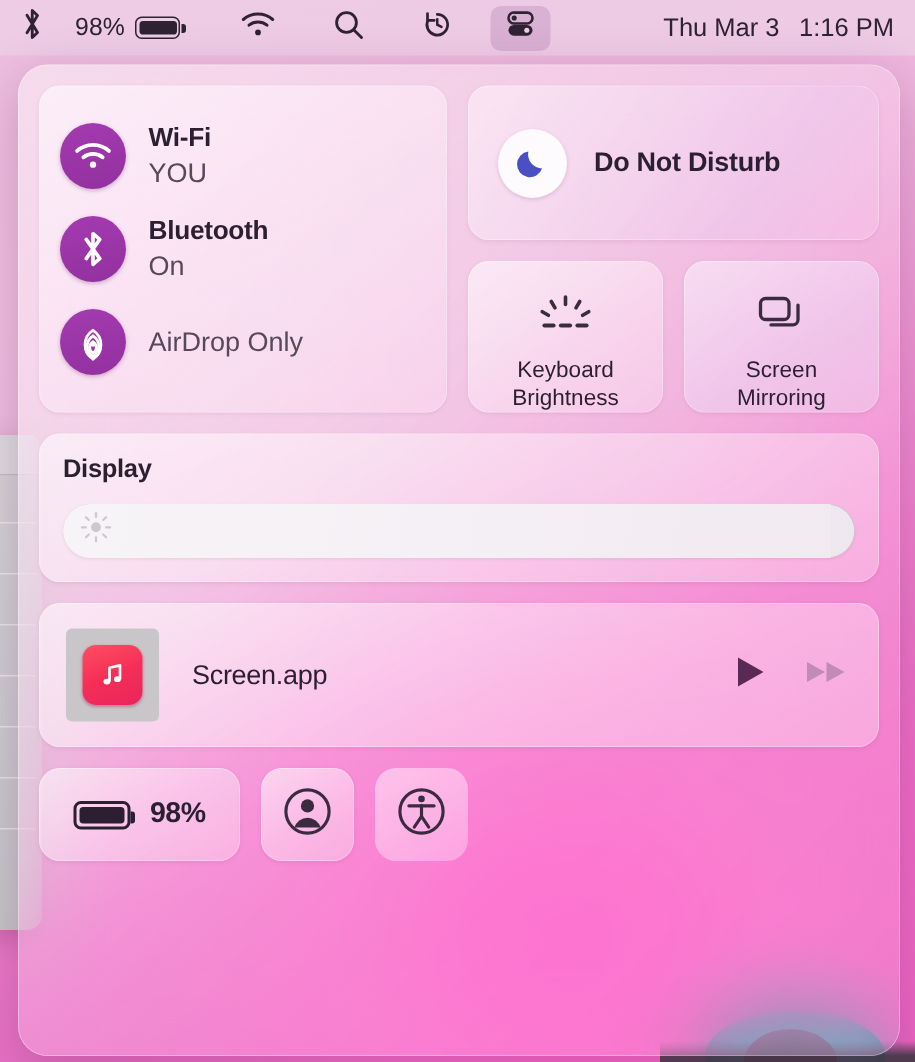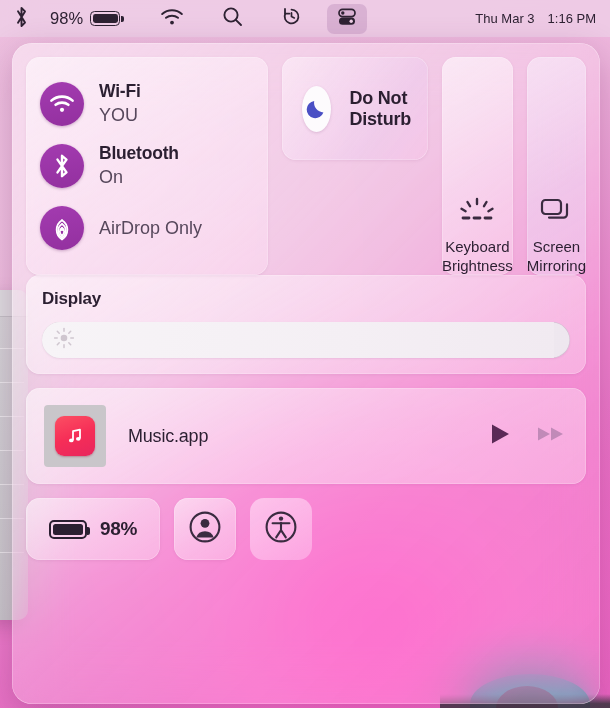--- a/index.html
+++ b/index.html
@@ -81,21 +81,21 @@
     content: ""; position: absolute; right: -4.2px; top: 4.4px;
     width: 2.6px; height: 6px; border-radius: 0 2px 2px 0; background: #2e2233;
   }
   .batt-glyph i {
     position: absolute; left: 1.6px; top: 1.6px; bottom: 1.6px;
     width: calc(100% - 3.2px); background: #2e2233; border-radius: 2.4px;
     display: block;
   }
   #mb-clock {
     margin-left: auto; margin-right: 14px;
-    font-size: 13px; font-weight: 500; display: flex; gap: 13px;
+    font-size: 17px; font-weight: 500; display: flex; gap: 13px;
   }
 
   
   #control-center {
     position: absolute; left: 12px; top: 43px; width: 588px; height: 661px;
     border-radius: 20px;
     background:
       linear-gradient(135deg, rgba(255,250,253,0.46) 0%, rgba(255,240,250,0.30) 38%,
                       rgba(255,190,230,0.26) 68%, rgba(250,160,215,0.30) 100%);
     backdrop-filter: blur(26px);
@@ -116,21 +116,21 @@
   .conn-row { display: flex; align-items: center; gap: 15px; height: 56px; }
   .conn-circle {
     width: 44px; height: 44px; border-radius: 50%; flex: 0 0 44px;
     background: linear-gradient(170deg, #a33bb0 0%, #93309f 100%);
     display: flex; align-items: center; justify-content: center;
     box-shadow: 0 1px 3px rgba(90,20,90,0.3);
   }
   .conn-text .t1 { font-size: 17.5px; font-weight: 700; color: #2b1f31; line-height: 1.2; letter-spacing: -.2px; }
   .conn-text .t2 { font-size: 18px; font-weight: 400; color: #57485c; line-height: 1.35; margin-top: 1px; }
 
-  #right-col { display: flex; flex-direction: row; gap: 14px; flex: 1; }
+  #right-col { display: flex; flex-direction: column; gap: 14px; flex: 1; }
   #dnd-tile {
     height: 103px; display: flex; align-items: center; gap: 18px; padding-left: 20px;
     background: linear-gradient(125deg, rgba(255,246,252,0.55) 0%, rgba(246,222,246,0.45) 45%, rgba(236,205,240,0.42) 70%, rgba(250,200,235,0.45) 100%);
   }
   #dnd-circle {
     width: 46px; height: 46px; border-radius: 50%; background: #fdfbfd;
     display: flex; align-items: center; justify-content: center;
     box-shadow: 0 1px 3px rgba(100,40,90,0.18);
   }
   #dnd-label { font-size: 18px; font-weight: 700; color: #2b1f31; letter-spacing: -.2px; }
@@ -141,21 +141,21 @@
     gap: 10px; padding-top: 4px;
   }
   .mini-tile .lbl {
     font-size: 15px; font-weight: 400; color: #2b1f31; text-align: center; line-height: 1.28;
   }
   #screen-mirroring-tile {
     background: linear-gradient(150deg, rgba(250,240,252,0.60) 0%, rgba(238,218,245,0.50) 60%, rgba(240,215,245,0.48) 100%);
   }
 
   
-  .slider-tile { padding: 14px 16px 16px; }
+  .slider-tile { margin-top: 14px; padding: 14px 16px 16px; }
   .slider-title { font-size: 17px; font-weight: 700; color: #2b1f31; letter-spacing: -.2px; }
   .slider-wrap { display: flex; align-items: center; gap: 14px; margin-top: 13px; }
   .track {
     position: relative; height: 36px; border-radius: 18px; flex: 1;
     box-shadow: 0 0 0 0.5px rgba(150,110,145,0.35) inset, 0 1px 2px rgba(120,60,110,0.10);
     overflow: hidden;
   }
   #display-track { background: linear-gradient(100deg, #efeaee 0%, #f1ecf0 45%, #eee7ef 100%); }
   #display-fill {
     position: absolute; left: 0; top: 0; bottom: 0;
@@ -427,21 +427,21 @@
   <div id="music-tile" class="tile">
     <div id="music-icon-bg">
       <div id="music-app-icon">
         <svg width="20" height="20" viewBox="0 0 20 20">
           <path d="M8.0 14.2 V5.2 L15.0 3.6 V12.6" fill="none" stroke="#fff" stroke-width="1.8" stroke-linejoin="round"></path>
           <ellipse cx="6.3" cy="14.4" rx="2.3" ry="1.9" fill="#fff"></ellipse>
           <ellipse cx="13.3" cy="12.8" rx="2.3" ry="1.9" fill="#fff"></ellipse>
         </svg>
       </div>
     </div>
-    <div id="music-name">Music.app</div>
+    <div id="music-name">Screen.app</div>
     <div id="music-controls">
       <span>
         <svg width="24" height="26" viewBox="0 0 24 26">
           <path d="M4 3.4 L21 13 L4 22.6 Z" fill="#5a2a56"></path>
         </svg>
       </span>
       <span>
         <svg width="30" height="26" viewBox="0 0 30 26">
           <path d="M2 6.4 L14 13 L2 19.6 Z" fill="#c18ab8"></path>
           <path d="M15 6.4 L27 13 L15 19.6 Z" fill="#c18ab8"></path>

